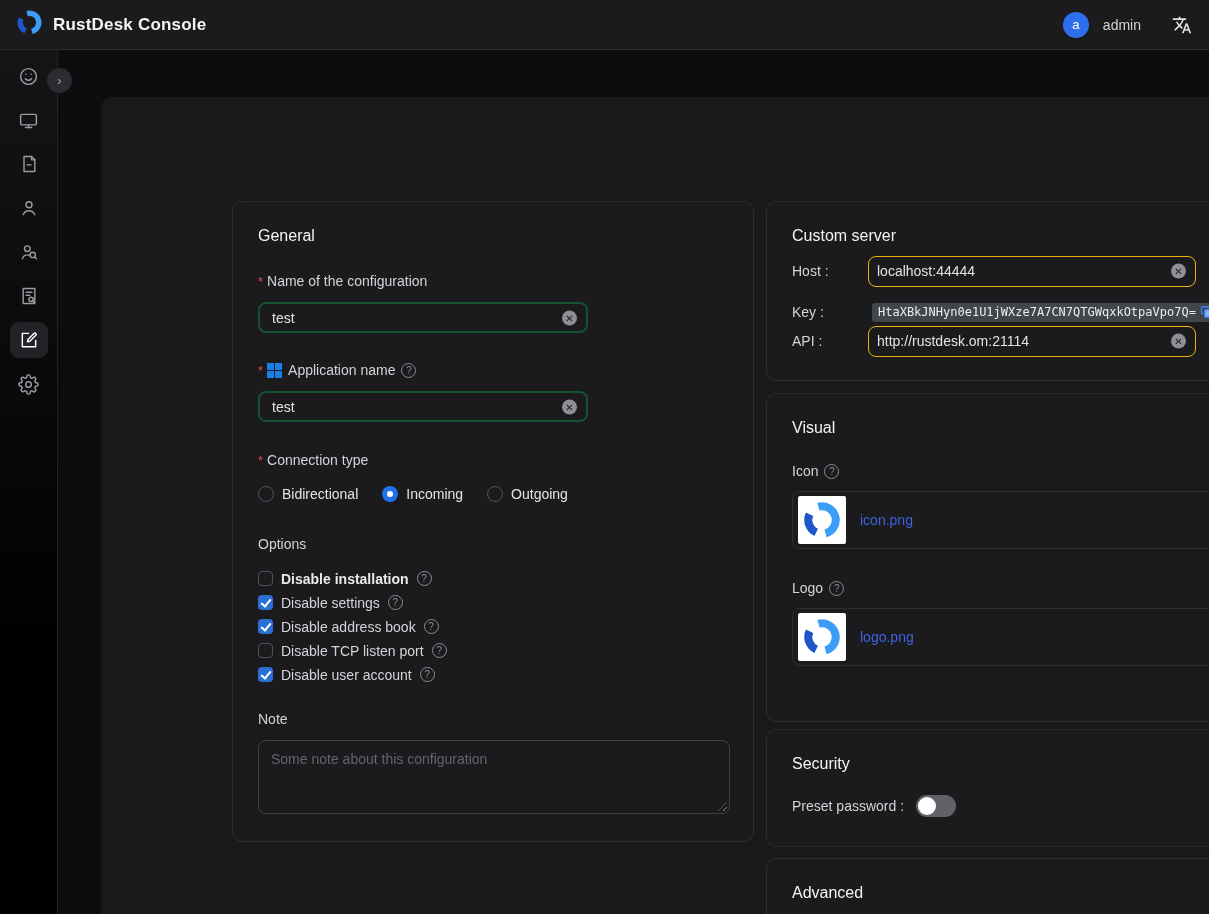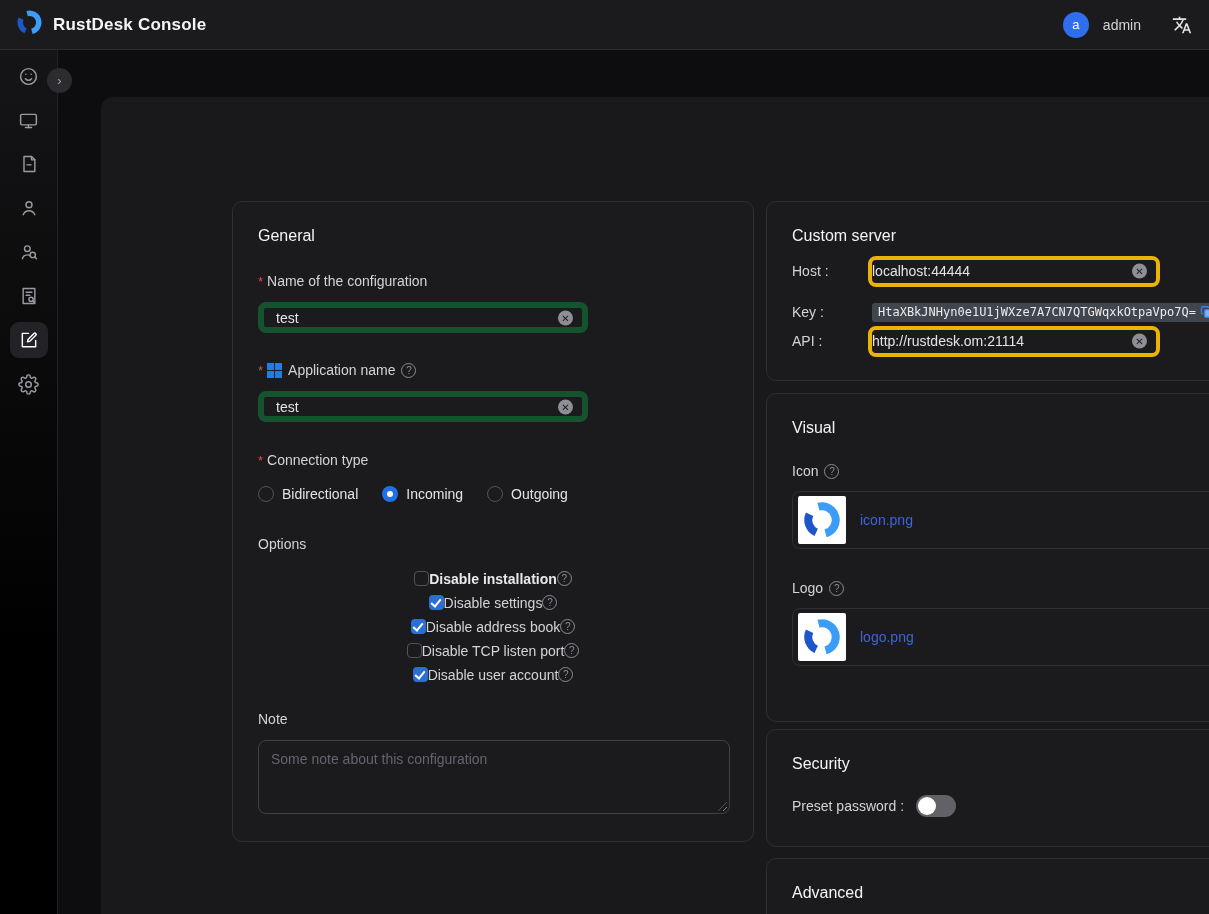--- a/index.html
+++ b/index.html
@@ -46,21 +46,21 @@
   .card-general  { left:131px; top:104px; width:522px; height:641px; padding:25px; }
   .card-custom   { left:665px; top:104px; width:520px; height:180px; padding:25px; }
   .card-visual   { left:665px; top:296px; width:520px; height:329px; padding:25px; }
   .card-security { left:665px; top:632px; width:520px; height:118px; padding:25px; }
   .card-advanced { left:665px; top:761px; width:520px; height:160px; padding:25px; }
 
   .field-label { color:#d4d4d8; font-size:14px; display:flex; align-items:center; gap:6px; }
   .req { color:#e5484d; font-size:13px; margin-right:-2px; }
   .mt-lbl1 { margin-top:28px; }
   .text-input { position:relative; margin-top:13px; width:330px; height:31px;
-                border:6px solid #14532d; border-radius:8px; background:transparent;
+                border:2px solid #14532d; border-radius:8px; background:transparent;
                 display:flex; align-items:center; padding:0 30px 0 12px; }
   .text-input .val { color:#e4e4e7; font-size:14px; white-space:nowrap; overflow:hidden; }
   .clear-btn { position:absolute; right:9px; top:50%; transform:translateY(-50%);
                width:15px; height:15px; border-radius:50%; background:#8e8e96;
                color:#1b1b1e; font-size:10px; line-height:15px; text-align:center;
                cursor:pointer; }
   .help { width:15px; height:15px; border-radius:50%; border:1.3px solid #8b8b92;
           color:#8b8b92; font-size:10px; display:inline-flex; align-items:center;
           justify-content:center; flex:0 0 auto; }
   .win-logo { display:inline-grid; grid-template-columns:7px 7px; grid-template-rows:7px 7px;
@@ -69,43 +69,43 @@
 
   .radio-row { display:flex; align-items:center; gap:24px; margin-top:18px; }
   .radio-opt { display:flex; align-items:center; gap:8px; cursor:pointer; }
   .radio { width:16px; height:16px; border-radius:50%; border:1.5px solid #52525b;
            background:transparent; position:relative; }
   .radio.checked { border:none; background:#2170e8; }
   .radio.checked::after { content:""; position:absolute; left:5px; top:5px; width:6px;
                           height:6px; border-radius:50%; background:#fff; }
   .radio-lbl { color:#e4e4e7; font-size:14px; }
 
-  .opt-row { display:flex; align-items:center; margin-top:7px; height:17px; cursor:pointer;justify-content:center; }
+  .opt-row { display:flex; align-items:center; gap:8px; margin-top:7px; height:17px; cursor:pointer; }
   .opt-row.first { margin-top:18px; }
   .checkbox { width:15px; height:15px; border-radius:4px; border:1.5px solid #52525b;
               background:transparent; position:relative; flex:0 0 auto; }
   .checkbox.checked { border:none; background:#2b6fd4; }
   .checkbox.checked::after { content:""; position:absolute; left:4.5px; top:1.5px;
               width:4px; height:8px; border:solid #fff; border-width:0 2px 2px 0;
               transform:rotate(40deg); }
   .opt-lbl { color:#d4d4d8; font-size:14px; }
   .opt-lbl.bold { color:#e9e9ec; font-weight:700; }
 
   .note-area { position:relative; margin-top:13px; width:472px; height:74px;
                border:1px solid #3f3f46; border-radius:8px; padding:9px 12px; }
   .note-area .ph { color:#64646d; font-size:14px; }
   .resize-handle { position:absolute; right:2px; bottom:2px; width:9px; height:9px;
                    background:repeating-linear-gradient(135deg, transparent 0 2.5px,
                    #85858d 2.5px 3.5px); clip-path:polygon(100% 0,100% 100%,0 100%); }
 
   
   .srv-row { position:absolute; display:flex; align-items:center; }
   .srv-lbl { color:#d4d4d8; font-size:14px; }
-  .srv-input { position:relative; width:292px; height:31px; border:4px solid #eab308;
-               border-radius:8px; display:flex; align-items:center; padding:0 30px 0 0; }
+  .srv-input { position:relative; width:328px; height:31px; border:1px solid #eab308;
+               border-radius:8px; display:flex; align-items:center; padding:0 30px 0 8px; }
   .srv-input .val { color:#e4e4e7; font-size:14px; }
   .row-host { left:25px; top:61px; width:470px; }
   .row-key  { left:25px; top:102px; width:470px; }
   .row-api  { left:25px; top:131px; width:470px; }
   .row-host .srv-input, .row-api .srv-input { position:absolute; left:76px; }
   .key-box { position:absolute; left:80px; display:flex; align-items:center; gap:4px;
              background:#41464d; border-radius:3px; padding:2px 4px 2px 6px; }
   .key-text { font-family:"DejaVu Sans Mono", monospace; font-size:12px; color:#ececee;
               white-space:nowrap; }
   .copy-btn { width:15px; height:15px; display:flex; align-items:center;

